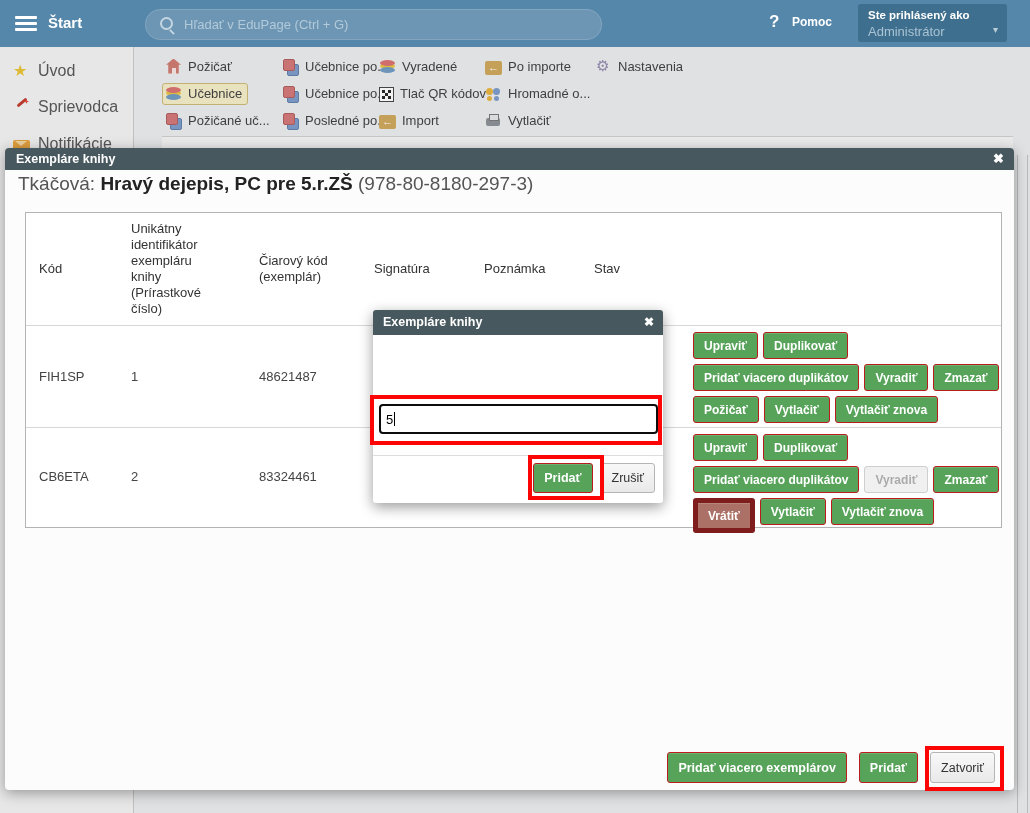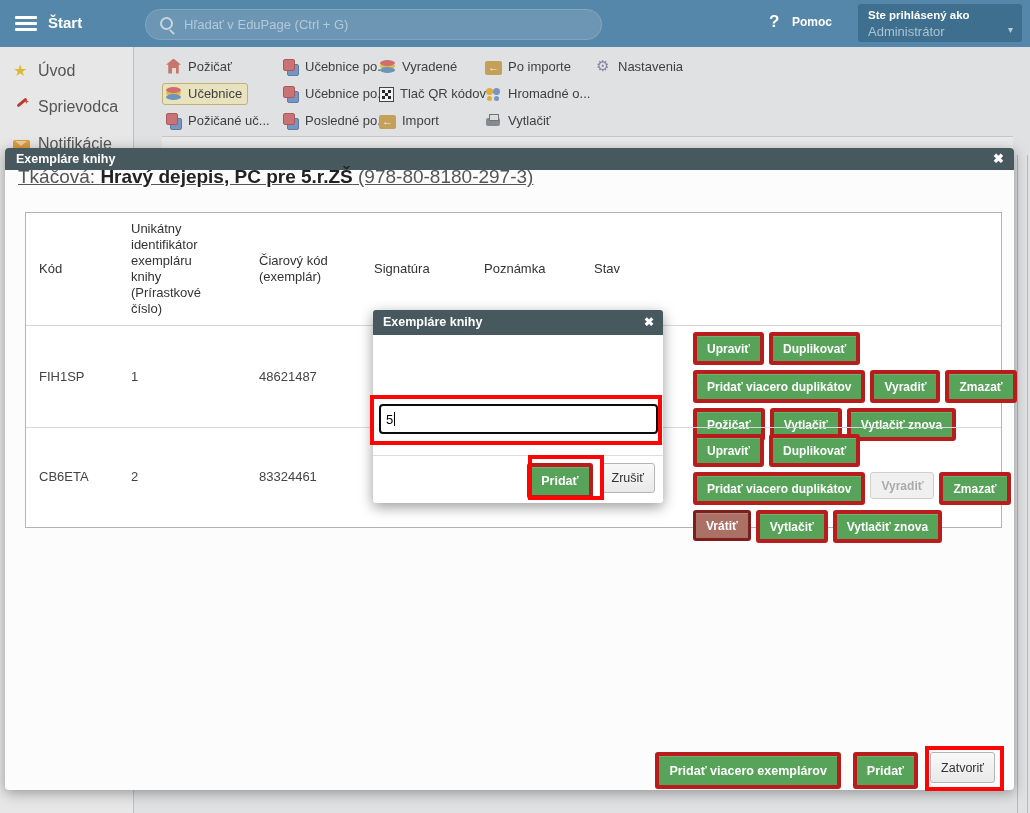--- a/index.html
+++ b/index.html
@@ -11,21 +11,21 @@
   .hamburger{position:absolute;left:15px;top:16px;width:22px;height:16px;cursor:pointer;}
   .hamburger i{display:block;height:3px;background:#fff;border-radius:1px;margin-bottom:3px;}
   .start-label{position:absolute;left:48px;top:14px;color:#fff;font-size:15px;font-weight:bold;}
   .search{position:absolute;left:145px;top:9px;width:455px;height:29px;background:#6d96b4;
           border:1px solid #82a5bf;border-radius:15px;}
   .mag{position:absolute;left:14px;top:7px;width:9px;height:9px;border:2px solid #c3d6e2;border-radius:50%;}
   .mag::after{content:"";position:absolute;left:9px;top:10px;width:2px;height:6px;background:#c3d6e2;transform:rotate(-45deg);}
   .search .ph{position:absolute;left:38px;top:7px;font-size:13px;color:#b2cad9;}
   .help-q{position:absolute;left:769px;top:12px;color:#fff;font-weight:bold;font-size:17px;}
   .help-label{position:absolute;left:792px;top:15px;color:#fff;font-weight:bold;font-size:12px;}
-  .adminbox{position:absolute;left:858px;top:4px;width:164px;height:38px;background:#3e6f8e;border-radius:3px;cursor:pointer;}
+  .adminbox{position:absolute;left:858px;top:4px;width:149px;height:38px;background:#3e6f8e;border-radius:3px;cursor:pointer;}
   .adminbox .l1{position:absolute;left:10px;top:5px;font-size:11.5px;font-weight:bold;color:#fff;}
   .adminbox .l2{position:absolute;left:10px;top:20px;font-size:13px;color:#a9c3d3;}
   .adminbox .chev{position:absolute;right:9px;bottom:7px;font-size:10px;color:#b9cdd9;}
 
   
   .page{position:absolute;left:0;top:47px;width:100%;height:766px;background:#eceded;}
   .sidebar{position:absolute;left:0;top:0;width:133px;height:100%;background:#f3f3f3;border-right:1px solid #c9c9c9;}
   .side-item{position:absolute;left:13px;height:22px;display:flex;align-items:center;cursor:pointer;font-size:16px;color:#555;}
   .side-item .lbl{margin-left:8px;}
   .panel-top{position:absolute;left:162px;top:89px;width:851px;height:12px;background:#f7f7f7;border-top:1px solid #d0d0d0;}
@@ -78,39 +78,39 @@
 
   
   .overlay{position:absolute;left:0;top:47px;width:100%;height:766px;background:rgba(90,95,100,0.08);z-index:4;}
 
   
   .modal{position:absolute;left:5px;top:148px;width:1009px;height:642px;background:#fcfcfc;border-radius:4px;
          box-shadow:0 3px 14px rgba(0,0,0,0.35);z-index:5;}
   .m-header{position:absolute;left:0;top:0;width:100%;height:22px;background:#47585e;border-radius:4px 4px 0 0;}
   .m-header .m-title{position:absolute;left:11px;top:4px;color:#fff;font-size:12.5px;font-weight:bold;}
   .m-close{position:absolute;right:10px;top:3px;color:#fff;font-size:13px;font-weight:bold;cursor:pointer;}
-  .book-title{position:absolute;left:13px;top:18px;font-size:19px;color:#555;text-decoration:underline;}
+  .book-title{position:absolute;left:13px;top:25px;font-size:19px;color:#555;}
   .book-title b{color:#222;}
 
   .xtable{position:absolute;left:20px;top:64px;width:975px;height:314px;border:1px solid #b3b3b3;background:#fff;}
   .thead-row,.trow{display:grid;grid-template-columns:92px 128px 115px 110px 110px 1fr;align-items:center;}
   .thead-row{height:112px;}
   .th,.td{padding-left:13px;padding-right:22px;font-size:13px;color:#333;line-height:16px;}
   .td{color:#444;}
   .trow{position:relative;border-top:1px solid #d8d8d8;}
   .trow.r1{height:101px;}
   .trow.r2{height:97px;}
   .rbtns{position:absolute;left:667px;top:6px;width:312px;}
   .rline{display:flex;margin-bottom:5px;}
 
   .btn{display:inline-flex;align-items:center;justify-content:center;height:25px;padding:0 10px;margin-right:5px;
        border-radius:3px;font-size:12px;font-weight:bold;color:#fff;cursor:pointer;white-space:nowrap;
        box-shadow:inset 0 1px 0 rgba(255,255,255,.15);}
-  .btn.green{background:#57a35a;border:4px solid #b91c1c;}
-  .btn.danger{background:#ab7166;border:3px solid #7f1d1d;}
+  .btn.green{background:#57a35a;border:1px solid #b91c1c;}
+  .btn.danger{background:#ab7166;border:5px solid #7f1d1d;}
   .btn.disabled{background:#f0f0f0;border:1px solid #cfcfcf;color:#ababab;box-shadow:none;}
   .btn.gray{background:linear-gradient(#f8f8f8,#e9e9e9);border:1px solid #b5b5b5;color:#333;font-weight:normal;font-size:13px;box-shadow:none;}
 
   .m-footer{position:absolute;right:19px;top:604px;display:flex;}
   .m-footer .btn{height:29px;margin-right:0;margin-left:12px;font-size:12.5px;}
 
   
   .dialog{position:absolute;left:373px;top:310px;width:290px;height:193px;background:#fff;border-radius:3px;
           box-shadow:0 4px 14px rgba(0,0,0,0.4);z-index:10;}
   .dialog .d-header{position:absolute;left:0;top:0;width:100%;height:25px;background:#47585e;border-radius:3px 3px 0 0;}

